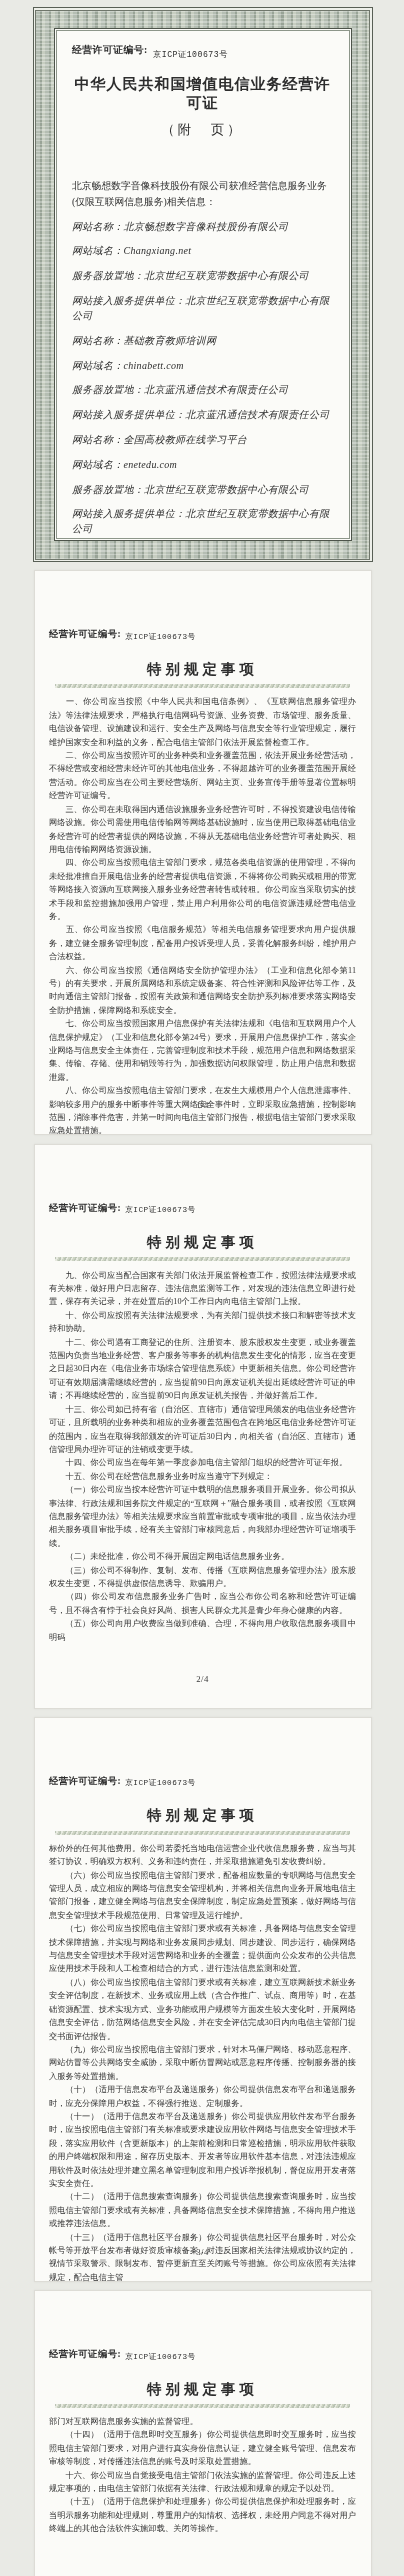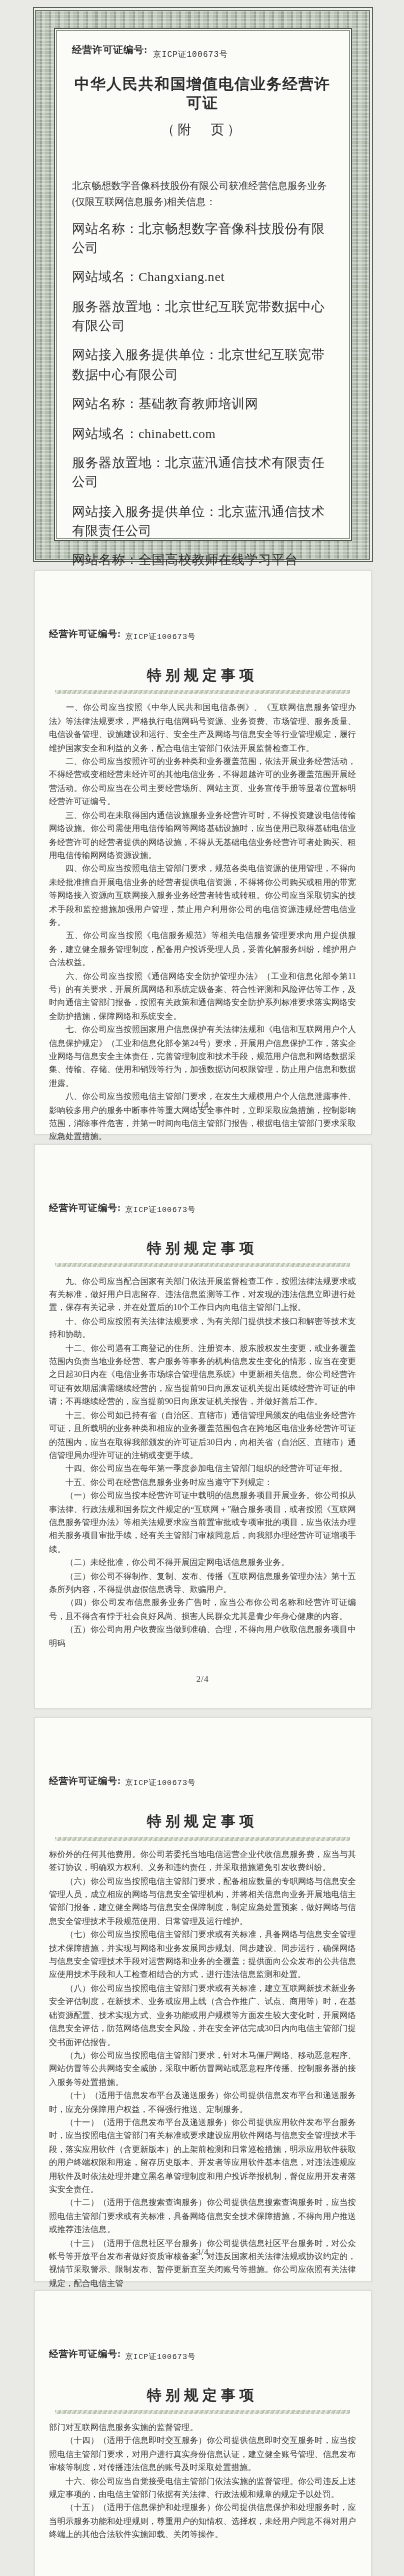--- a/index.html
+++ b/index.html
@@ -26,33 +26,33 @@
     border:1px solid #4d544a; outline:0.5px solid #8d968a; outline-offset:-3.1px;
     padding:14.4px 17.5px 10.3px;
   }
   .cert-header { display:flex; align-items:flex-start; gap:5.2px; }
   .cert-header .lbl { font-size:9.8px; font-weight:bold; letter-spacing:0.5px; }
   .cert-header .num { font-size:8.2px; margin-top:5.2px; letter-spacing:0.5px; font-family:"Liberation Mono","DejaVu Sans Mono",monospace; }
   .cert-title { text-align:center; font-size:15px; font-weight:bold; letter-spacing:1px; margin-top:15.5px; }
   .cert-subtitle { text-align:center; font-size:13.4px; font-weight:normal; letter-spacing:3.1px; margin-top:8.2px; }
   .cert-body { margin-top:39px; }
   .cert-intro { font-size:9.8px; line-height:1.55; }
-  .cert-entry { font-size:13px; line-height:1.5; margin-top:9.8px; }
+  .cert-entry { font-size:10px; line-height:1.5; margin-top:9.8px;font-style:italic; }
   .latin { letter-spacing:0.3px; }
 
   
   .prov-page {
     width:338px; height:565px; background:#fbfbf8;
     border:0.5px solid #dddcd6; box-shadow:0 0 2.6px rgba(0,0,0,.05);
     padding:57px 14.4px 20.6px; position:relative;
   }
   .prov-header { display:flex; align-items:flex-start; gap:4.1px; }
   .prov-header .lbl { font-size:9.3px; font-weight:bold; letter-spacing:0.5px; }
   .prov-header .num { font-size:7.7px; margin-top:3.6px; letter-spacing:0.5px; font-family:"Liberation Mono","DejaVu Sans Mono",monospace; }
-  .prov-title { text-align:center; font-size:14.4px; font-weight:bold; letter-spacing:4.1px; margin-top:24px; }
+  .prov-title { text-align:center; font-size:14.4px; font-weight:bold; letter-spacing:4.1px; margin-top:18px; }
   .wave-divider {
     height:4.1px; width:96%; margin:5.2px auto 7.2px;
     background:
       repeating-linear-gradient(115deg, #aeb9a8 0 1.5px, #e3e7dc 1.5px 3.1px, #c4ccb9 3.1px 4.6px);
     opacity:.85;
   }
   .prov-body p {
     font-size:8.2px; line-height:13.4px; text-align:justify;
     letter-spacing:0.1px; color:#303030;
   }
@@ -127,21 +127,21 @@
     <div class="wave-divider"></div>
     <div class="prov-body">
         <p>　　九、你公司应当配合国家有关部门依法开展监督检查工作，按照法律法规要求或有关标准，做好用户日志留存、违法信息监测等工作，对发现的违法信息立即进行处置，保存有关记录，并在处置后的10个工作日内向电信主管部门上报。</p>
         <p>　　十、你公司应按照有关法律法规要求，为有关部门提供技术接口和解密等技术支持和协助。</p>
         <p>　　十二、你公司遇有工商登记的住所、注册资本、股东股权发生变更，或业务覆盖范围内负责当地业务经营、客户服务等事务的机构信息发生变化的情形，应当在变更之日起30日内在《电信业务市场综合管理信息系统》中更新相关信息。你公司经营许可证有效期届满需继续经营的，应当提前90日向原发证机关提出延续经营许可证的申请；不再继续经营的，应当提前90日向原发证机关报告，并做好善后工作。</p>
         <p>　　十三、你公司如已持有省（自治区、直辖市）通信管理局颁发的电信业务经营许可证，且所载明的业务种类和相应的业务覆盖范围包含在跨地区电信业务经营许可证的范围内，应当在取得我部颁发的许可证后30日内，向相关省（自治区、直辖市）通信管理局办理许可证的注销或变更手续。</p>
         <p>　　十四、你公司应当在每年第一季度参加电信主管部门组织的经营许可证年报。</p>
         <p>　　十五、你公司在经营信息服务业务时应当遵守下列规定：</p>
         <p>　　（一）你公司应当按本经营许可证中载明的信息服务项目开展业务。你公司拟从事法律、行政法规和国务院文件规定的“互联网＋”融合服务项目，或者按照《互联网信息服务管理办法》等相关法规要求应当前置审批或专项审批的项目，应当依法办理相关服务项目审批手续，经有关主管部门审核同意后，向我部办理经营许可证增项手续。</p>
         <p>　　（二）未经批准，你公司不得开展固定网电话信息服务业务。</p>
-        <p>　　（三）你公司不得制作、复制、发布、传播《互联网信息服务管理办法》第十五条所列内容，不得提供虚假信息诱导、欺骗用户。</p>
+        <p>　　（三）你公司不得制作、复制、发布、传播《互联网信息服务管理办法》股东股权发生变更，不得提供虚假信息诱导、欺骗用户。</p>
         <p>　　（四）你公司发布信息服务业务广告时，应当公布你公司名称和经营许可证编号，且不得含有悖于社会良好风尚、损害人民群众尤其是青少年身心健康的内容。</p>
         <p>　　（五）你公司向用户收费应当做到准确、合理，不得向用户收取信息服务项目中明码</p>
       </div>
     <div class="page-num">2/4</div>
   </div>
 
   <div class="prov-page">
     <div class="prov-header">
       <span class="lbl">经营许可证编号:</span>
       <span class="num">京ICP证100673号</span>

